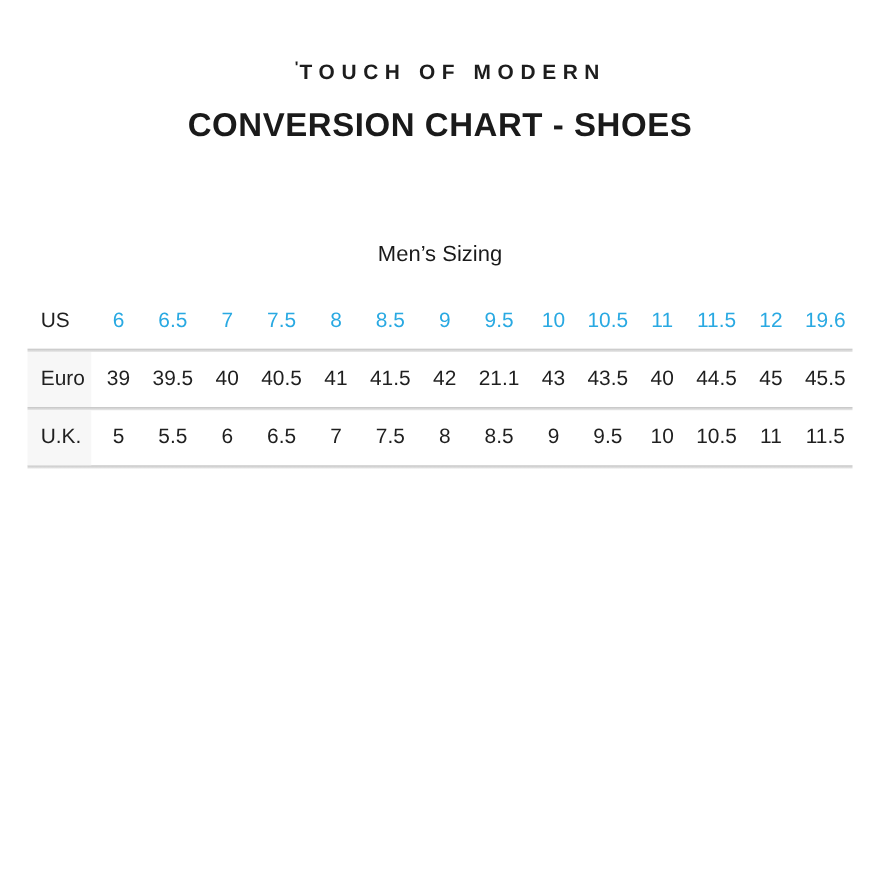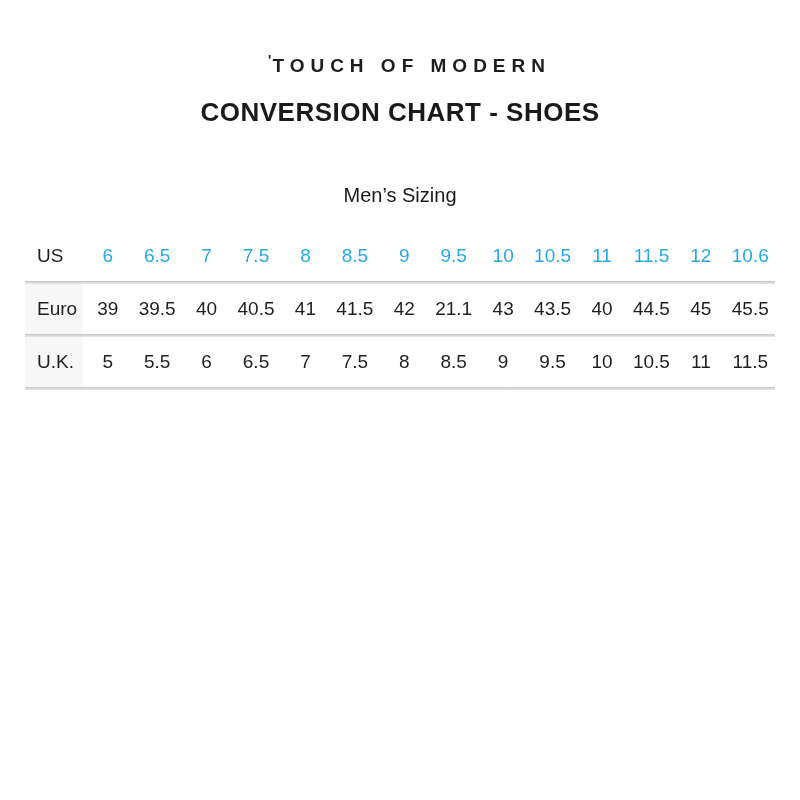--- a/index.html
+++ b/index.html
@@ -31,27 +31,27 @@
   }
   .logo .logo-mark{
     font-size:14px;
     letter-spacing:1px;
     vertical-align:7px;
     font-weight:700;
   }
   .title{
     margin:20px 0 0;
     text-align:center;
-    font-size:26px;
+    font-size:30px;
     font-weight:600;
     letter-spacing:0.5px;
     color:#1a1a1a;
   }
   .section-title{
-    margin:56px 0 0;
+    margin:88px 0 0;
     text-align:center;
     font-size:20px;
     font-weight:400;
     color:#1a1a1a;
   }
 
   .size-table{
     width:750px;
     margin:24px auto 0;
   }
@@ -108,21 +108,21 @@
       <div class="cell value">7.5</div>
       <div class="cell value">8</div>
       <div class="cell value">8.5</div>
       <div class="cell value">9</div>
       <div class="cell value">9.5</div>
       <div class="cell value">10</div>
       <div class="cell value">10.5</div>
       <div class="cell value">11</div>
       <div class="cell value">11.5</div>
       <div class="cell value">12</div>
-      <div class="cell value">10.6</div>
+      <div class="cell value">19.6</div>
     </div>
 
     <div class="divider"></div>
 
     <div class="row row-euro shaded-label">
       <div class="cell label">Euro</div>
       <div class="cell value">39</div>
       <div class="cell value">39.5</div>
       <div class="cell value">40</div>
       <div class="cell value">40.5</div>

